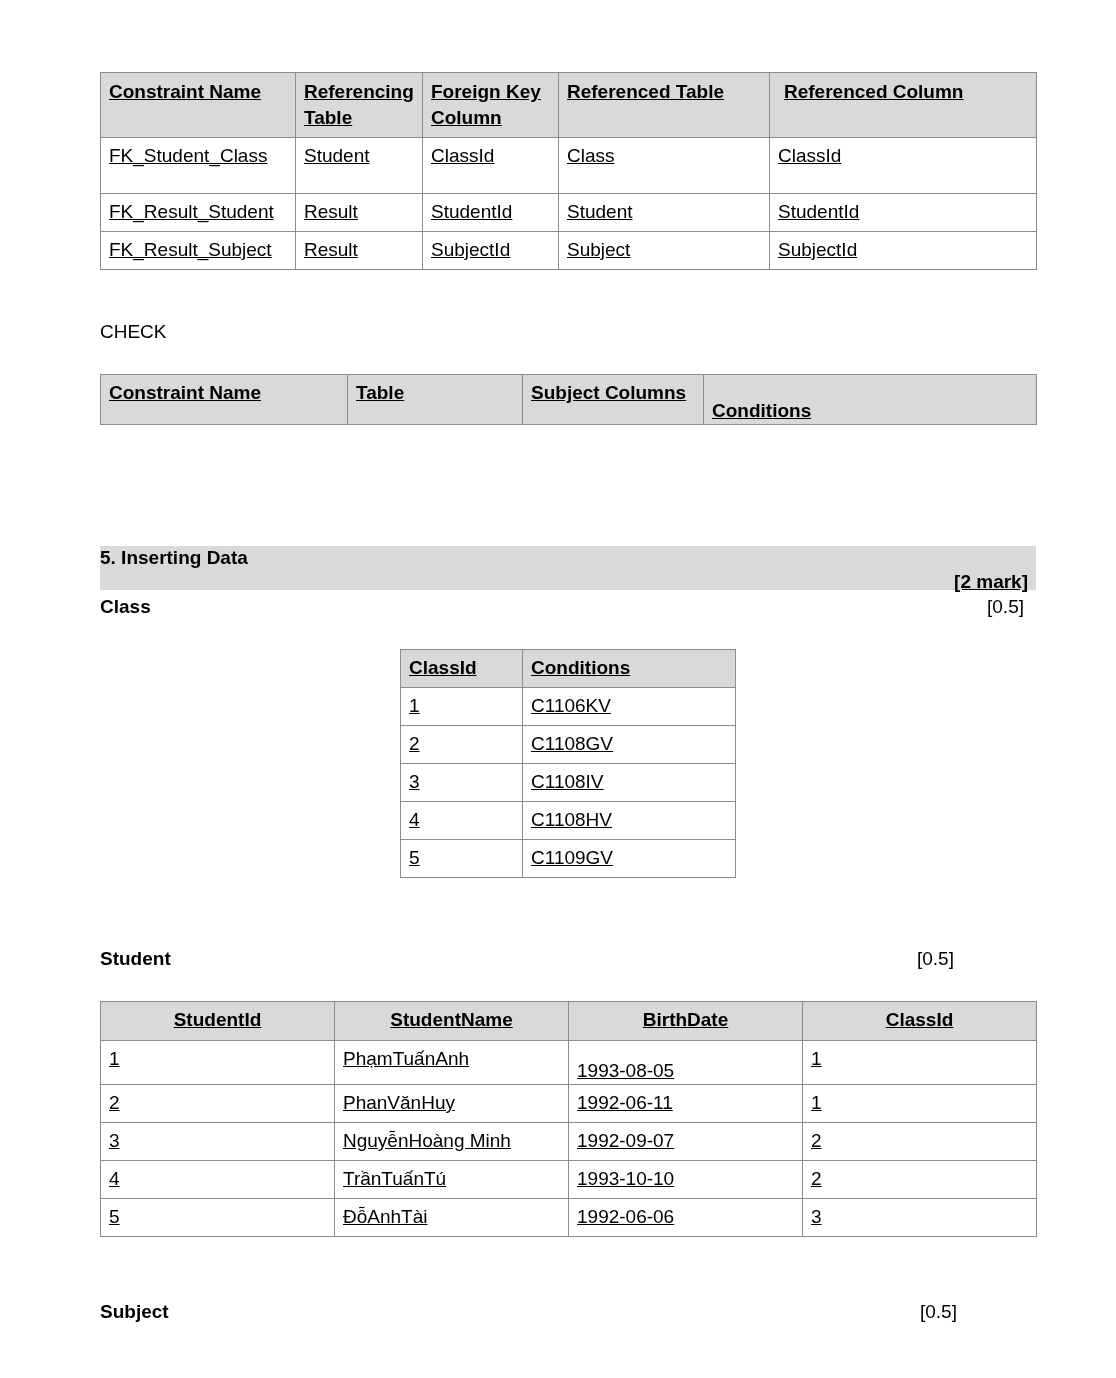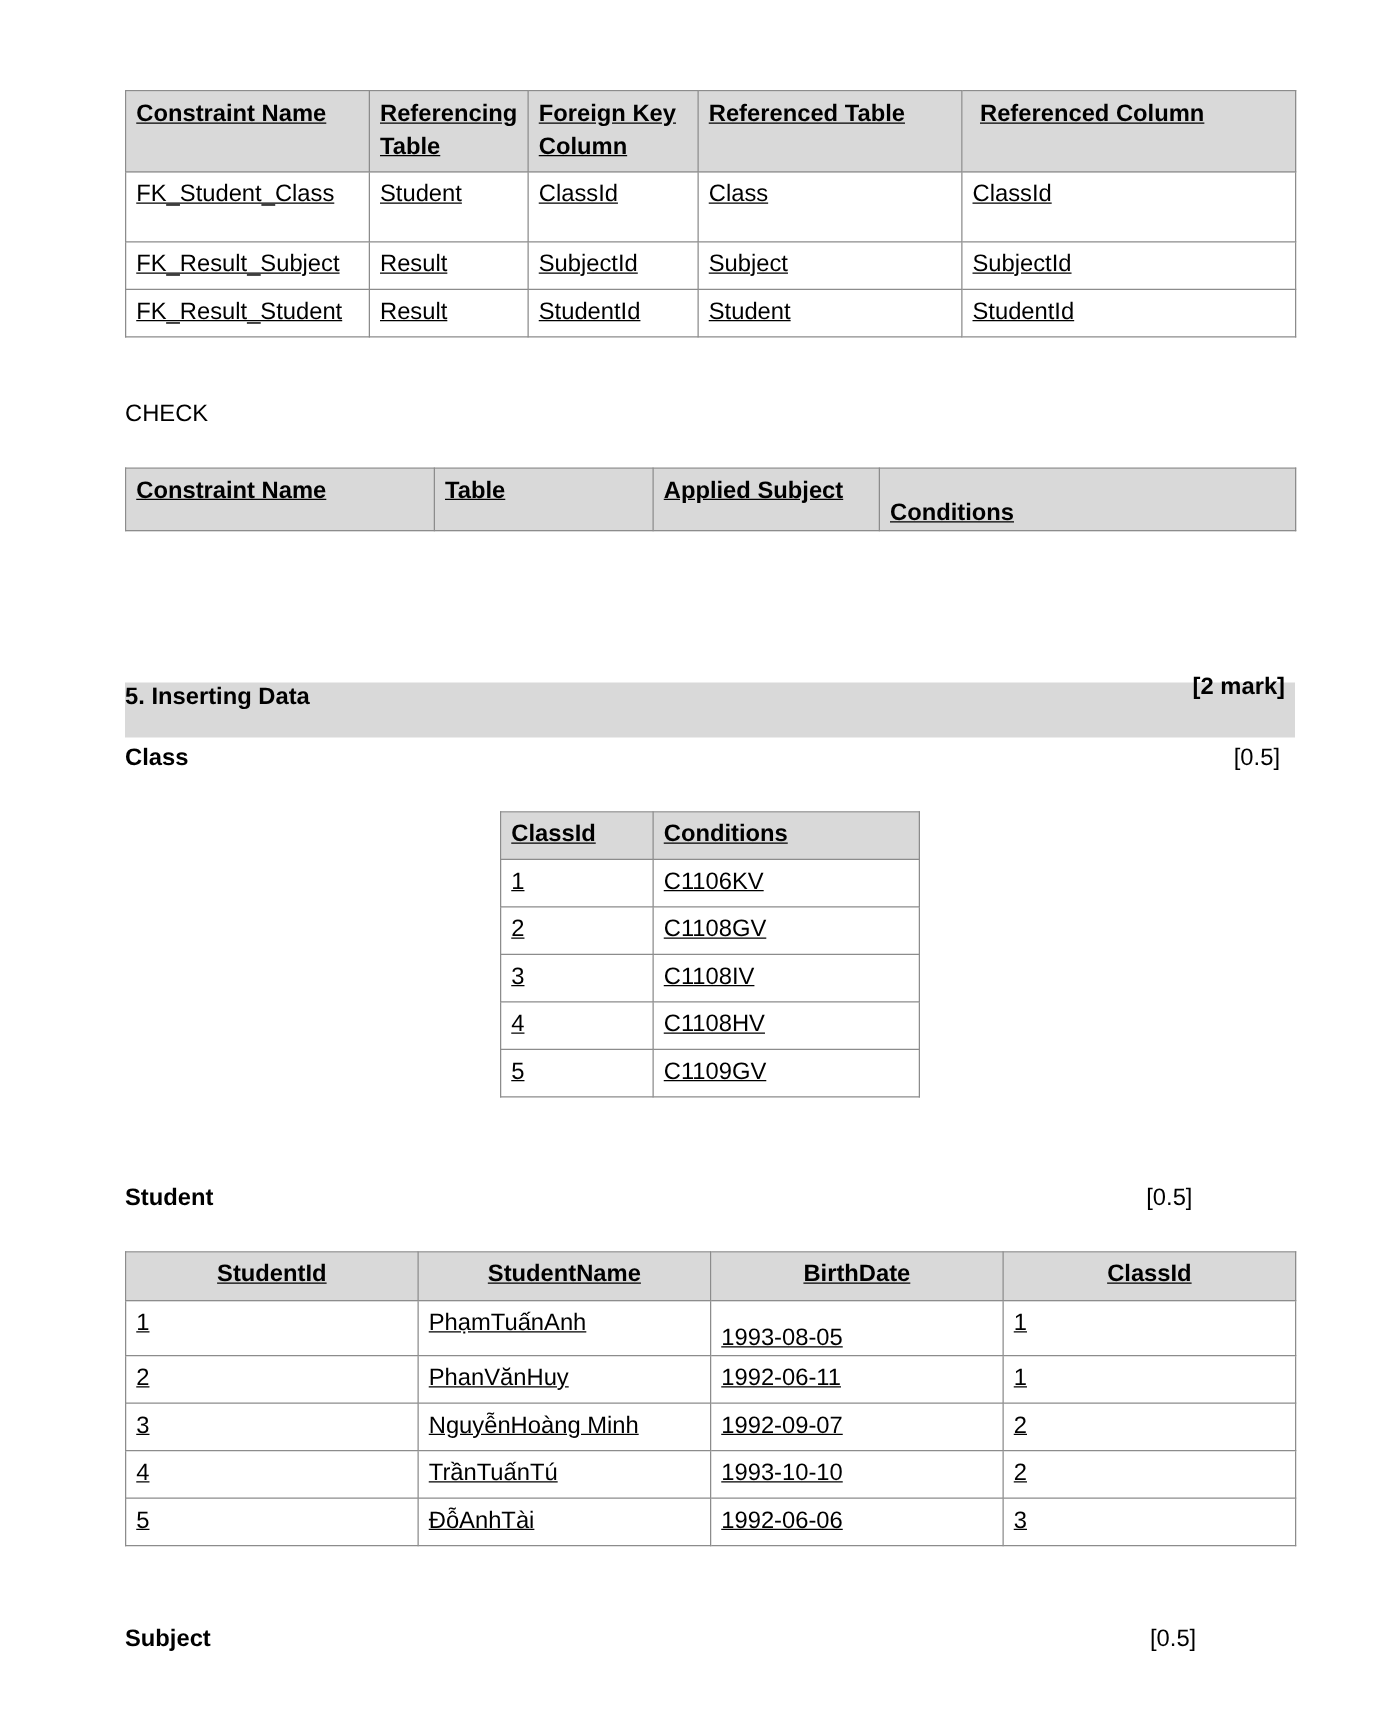--- a/index.html
+++ b/index.html
@@ -33,58 +33,58 @@
     <th style="padding-top:6px; padding-left:14px">Referenced Column</th>
   </tr>
   <tr style="height:56px">
     <td style="padding-top:5px">FK_Student_Class</td>
     <td style="padding-top:5px">Student</td>
     <td style="padding-top:5px">ClassId</td>
     <td style="padding-top:5px">Class</td>
     <td style="padding-top:5px">ClassId</td>
   </tr>
   <tr style="height:38px">
+    <td style="padding-top:5px">FK_Result_Student</td>
+    <td style="padding-top:5px">Result</td>
+    <td style="padding-top:5px">StudentId</td>
+    <td style="padding-top:5px">Student</td>
+    <td style="padding-top:5px">StudentId</td>
+  </tr>
+  <tr style="height:38px">
     <td style="padding-top:5px">FK_Result_Subject</td>
     <td style="padding-top:5px">Result</td>
     <td style="padding-top:5px">SubjectId</td>
     <td style="padding-top:5px">Subject</td>
     <td style="padding-top:5px">SubjectId</td>
-  </tr>
-  <tr style="height:38px">
-    <td style="padding-top:5px">FK_Result_Student</td>
-    <td style="padding-top:5px">Result</td>
-    <td style="padding-top:5px">StudentId</td>
-    <td style="padding-top:5px">Student</td>
-    <td style="padding-top:5px">StudentId</td>
   </tr>
 </tbody>
   </table>
 
 <div class="abs" style="left:100px; top:319px; line-height:26px;">CHECK</div>
 
 <table style="left:100px; top:374px; width:936px;">
   <colgroup>
     <col style="width:247px">
       <col style="width:175px">
       <col style="width:181px">
       <col style="width:333px">
   </colgroup>
   <tbody>
       <tr style="height:39px">
     <th style="padding-top:5px">Constraint Name</th>
     <th style="padding-top:5px">Table</th>
-    <th style="padding-top:5px">Applied Subject</th>
+    <th style="padding-top:5px">Subject Columns</th>
     <th style="padding-top:23px">Conditions</th>
   </tr>
 </tbody>
   </table>
 
 <div class="heading-bar"></div>
 <div class="abs bold" style="left:100px; top:545px; line-height:26px;">5. Inserting Data</div>
-<div class="abs bold" style="right:88px; top:537px; line-height:26px;">[2 mark]</div>
+<div class="abs bold" style="right:88px; top:569px; line-height:26px;text-decoration:underline;">[2 mark]</div>
 
 <div class="abs bold" style="left:100px; top:594px; line-height:26px;">Class</div>
 <div class="abs" style="right:92px; top:594px; line-height:26px;">[0.5]</div>
 
 <table style="left:400px; top:649px; width:335px;">
   <colgroup>
       <col style="width:122px">
       <col style="width:213px">
     </colgroup>
   <tbody>

